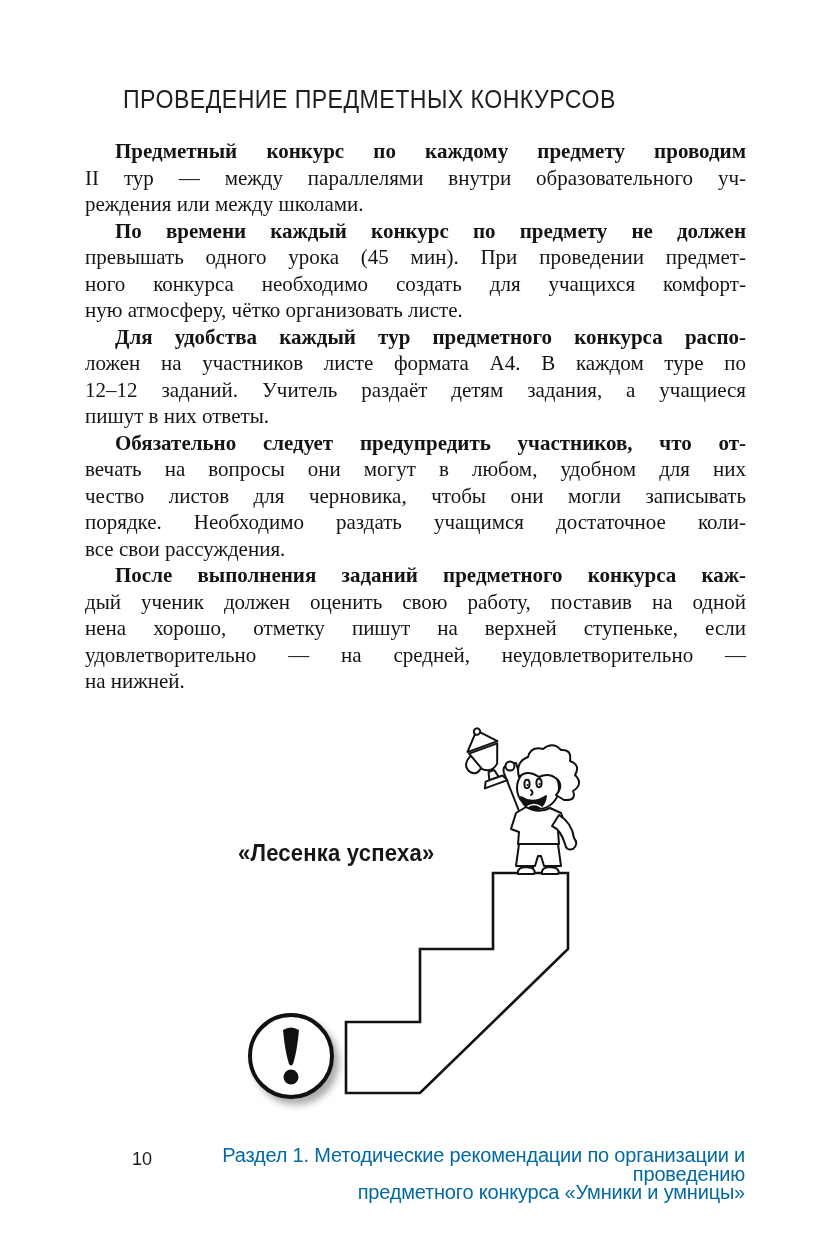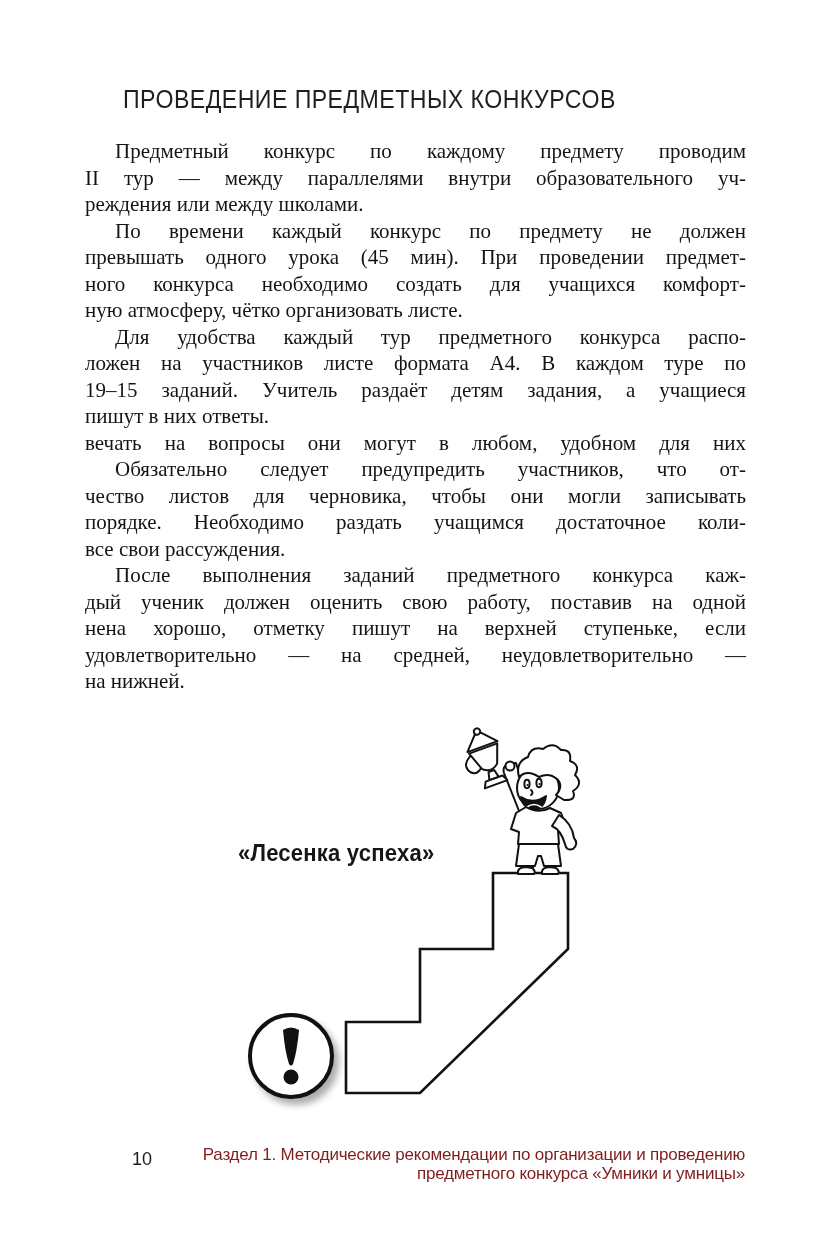--- a/index.html
+++ b/index.html
@@ -17,21 +17,21 @@
     font-size:26px; font-weight:400; letter-spacing:0.5px;
     color:#1f1f1f;
     transform:scaleX(0.89); transform-origin:left top;
     white-space:nowrap;
   }
   .body-text {
     position:absolute; left:85px; top:138px; width:661px;
     font-size:21px; line-height:26.5px;
   }
   .line { text-align:justify; text-align-last:justify; }
-  .line.first { text-indent:30px; }
+  .line.first { text-indent:30px;font-weight:bold; }
   .line.last { text-align-last:left; }
   .figure-svg { position:absolute; left:0; top:0; }
   .caption {
     position:absolute; left:238px; top:840px;
     font-family:"Liberation Sans", sans-serif;
     font-size:23px; font-weight:700; letter-spacing:0.2px;
     color:#161616;
     transform:scaleX(0.96); transform-origin:left top;
     white-space:nowrap;
   }
@@ -44,43 +44,43 @@
   }
   .footer-page {
     position:absolute; left:88px; top:1149px;
     font-family:"Liberation Sans", sans-serif;
     font-size:18px; color:#1c1c1c;margin-left:44px;
   }
   .footer-section {
     position:absolute; right:82px; top:1146px; width:620px;
     text-align:right;
     font-family:"Liberation Sans", sans-serif;
-    font-size:17px; line-height:18.5px; letter-spacing:-0.2px;
-    color:#7f1d1d;
+    font-size:20px; line-height:18.5px; letter-spacing:-0.2px;
+    color:#0369a1;
   }
 </style>
 </head>
 <body>
 
 <div class="heading">ПРОВЕДЕНИЕ ПРЕДМЕТНЫХ КОНКУРСОВ</div>
 
 <div class="body-text">
     <div class="line first">Предметный конкурс по каждому предмету проводим</div>
     <div class="line">II тур — между параллелями внутри образовательного уч-</div>
     <div class="line last">реждения или между школами.</div>
     <div class="line first">По времени каждый конкурс по предмету не должен</div>
     <div class="line">превышать одного урока (45 мин). При проведении предмет-</div>
     <div class="line">ного конкурса необходимо создать для учащихся комфорт-</div>
     <div class="line last">ную атмосферу, чётко организовать листе.</div>
     <div class="line first">Для удобства каждый тур предметного конкурса распо-</div>
     <div class="line">ложен на участников листе формата А4. В каждом туре по</div>
-    <div class="line">19–15 заданий. Учитель раздаёт детям задания, а учащиеся</div>
+    <div class="line">12–12 заданий. Учитель раздаёт детям задания, а учащиеся</div>
     <div class="line last">пишут в них ответы.</div>
+    <div class="line first">Обязательно следует предупредить участников, что от-</div>
     <div class="line">вечать на вопросы они могут в любом, удобном для них</div>
-    <div class="line first">Обязательно следует предупредить участников, что от-</div>
     <div class="line">чество листов для черновика, чтобы они могли записывать</div>
     <div class="line">порядке. Необходимо раздать учащимся достаточное коли-</div>
     <div class="line last">все свои рассуждения.</div>
     <div class="line first">После выполнения заданий предметного конкурса каж-</div>
     <div class="line">дый ученик должен оценить свою работу, поставив на одной</div>
     <div class="line">нена хорошо, отметку пишут на верхней ступеньке, если</div>
     <div class="line">удовлетворительно — на средней, неудовлетворительно —</div>
     <div class="line last">на нижней.</div>
   </div>
 

